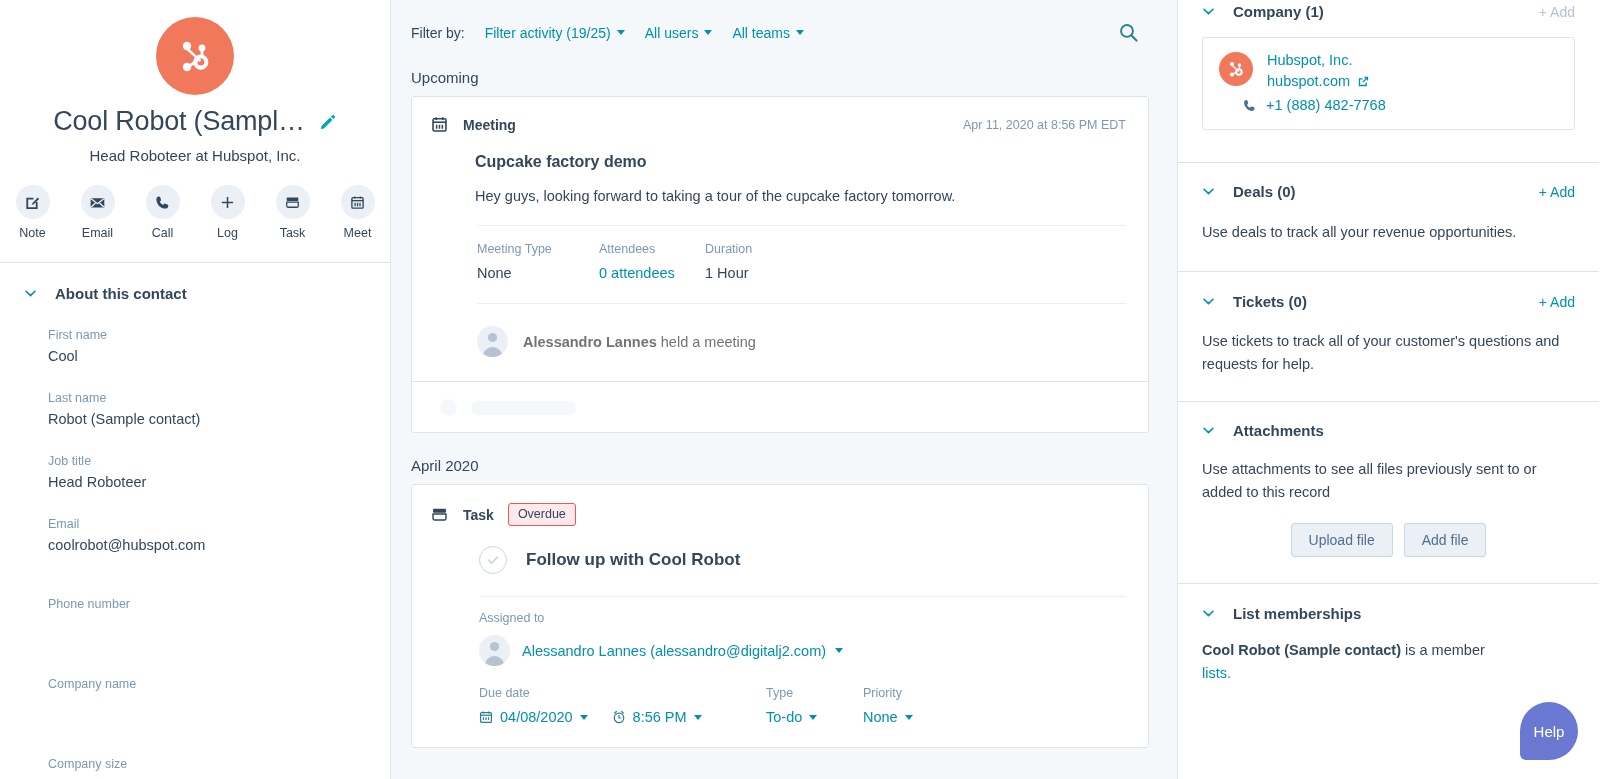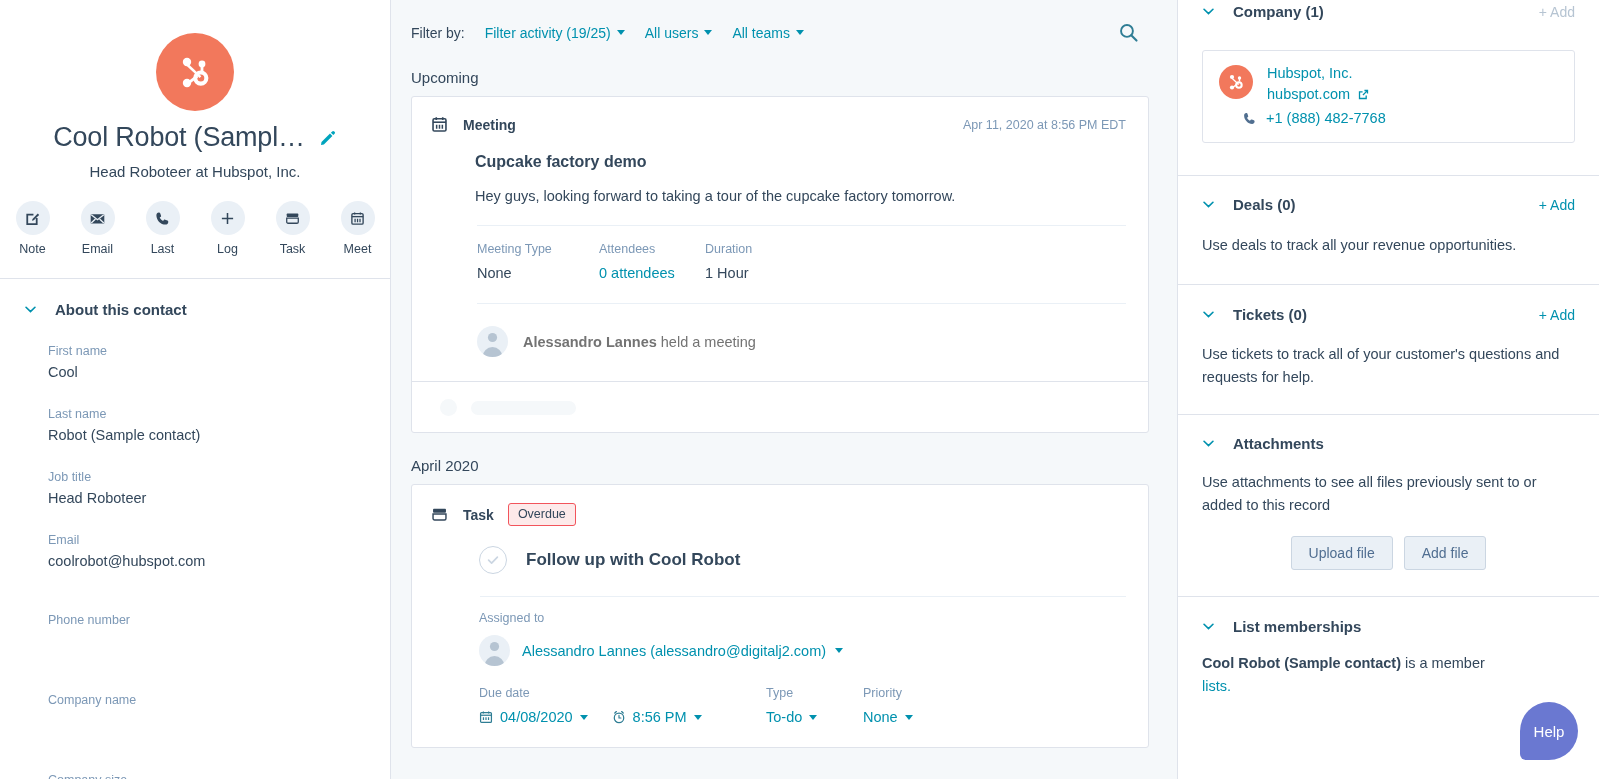--- a/index.html
+++ b/index.html
@@ -13,21 +13,21 @@
   .app { display: flex; width: 1600px; height: 779px; }
 
   
   .left-col {
     width: 391px; height: 779px; flex: 0 0 391px;
     border-right: 1px solid #dfe3eb;
     background: #fff;
     position: relative;
     overflow: hidden;
   }
-  .identity { padding: 26px 0 0; text-align: center; }
+  .identity { padding: 10px 0 0; text-align: center; }
   .avatar-logo {
     width: 78px; height: 78px; border-radius: 50%;
     background: #f2785c;
     margin: 7px auto 0;
     display: flex; align-items: center; justify-content: center;
   }
   .name-row {
     display: flex; align-items: center; justify-content: center;
     margin-top: 11px; gap: 14px; padding: 0 20px;
   }
@@ -190,21 +190,21 @@
   .panel-title { font-size: 15px; font-weight: 700; color: #33475b; }
   .panel-add {
     margin-left: auto; font-size: 14px; color: #0091ae; cursor: pointer;
   }
   .panel-add.muted { color: #b6c4d2; }
   .panel-text {
     font-size: 14.5px; color: #33475b; line-height: 1.55;
   }
   .company-card {
     border: 1px solid #dfe3eb; border-radius: 3px;
-    margin-top: 30px; padding: 14px 16px 16px;
+    margin-top: 17px; padding: 14px 16px 16px;
     display: flex; gap: 14px;
   }
   .co-logo {
     width: 34px; height: 34px; border-radius: 50%; background: #f2785c;
     flex: 0 0 34px; display: flex; align-items: center; justify-content: center;
   }
   .co-name { font-size: 14.5px; color: #0091ae; cursor: pointer; }
   .co-domain {
     font-size: 14.5px; color: #0091ae; cursor: pointer; margin-top: 5px;
     display: inline-flex; align-items: center; gap: 7px;
@@ -285,21 +285,21 @@
             </svg>
           </div>
           <div class="lbl">Email</div>
         </div>
         <div class="action">
           <div class="bubble">
             <svg width="17" height="17" viewBox="0 0 20 20">
               <path d="M5.6 2.8 c1.2 0 1.6 0.6 2.0 1.8 l0.6 1.9 c0.3 0.9 0.1 1.3 -0.6 1.8 l-0.9 0.6 c0.8 1.8 2.2 3.2 4.0 4.0 l0.6 -0.9 c0.5 -0.7 0.9 -0.9 1.8 -0.6 l1.9 0.6 c1.2 0.4 1.8 0.8 1.8 2.0 c0 1.9 -1.6 3.2 -3.3 3.2 C7.9 17.2 2.8 12.1 2.8 6.1 c0 -1.7 1.2 -3.3 2.8 -3.3 Z" fill="#33475b"></path>
             </svg>
           </div>
-          <div class="lbl">Last</div>
+          <div class="lbl">Call</div>
         </div>
         <div class="action">
           <div class="bubble">
             <svg width="17" height="17" viewBox="0 0 20 20">
               <path d="M9.1 3.4 h1.8 v13.2 h-1.8 Z M3.4 9.1 h13.2 v1.8 H3.4 Z" fill="#33475b"></path>
             </svg>
           </div>
           <div class="lbl">Log</div>
         </div>
         <div class="action">

